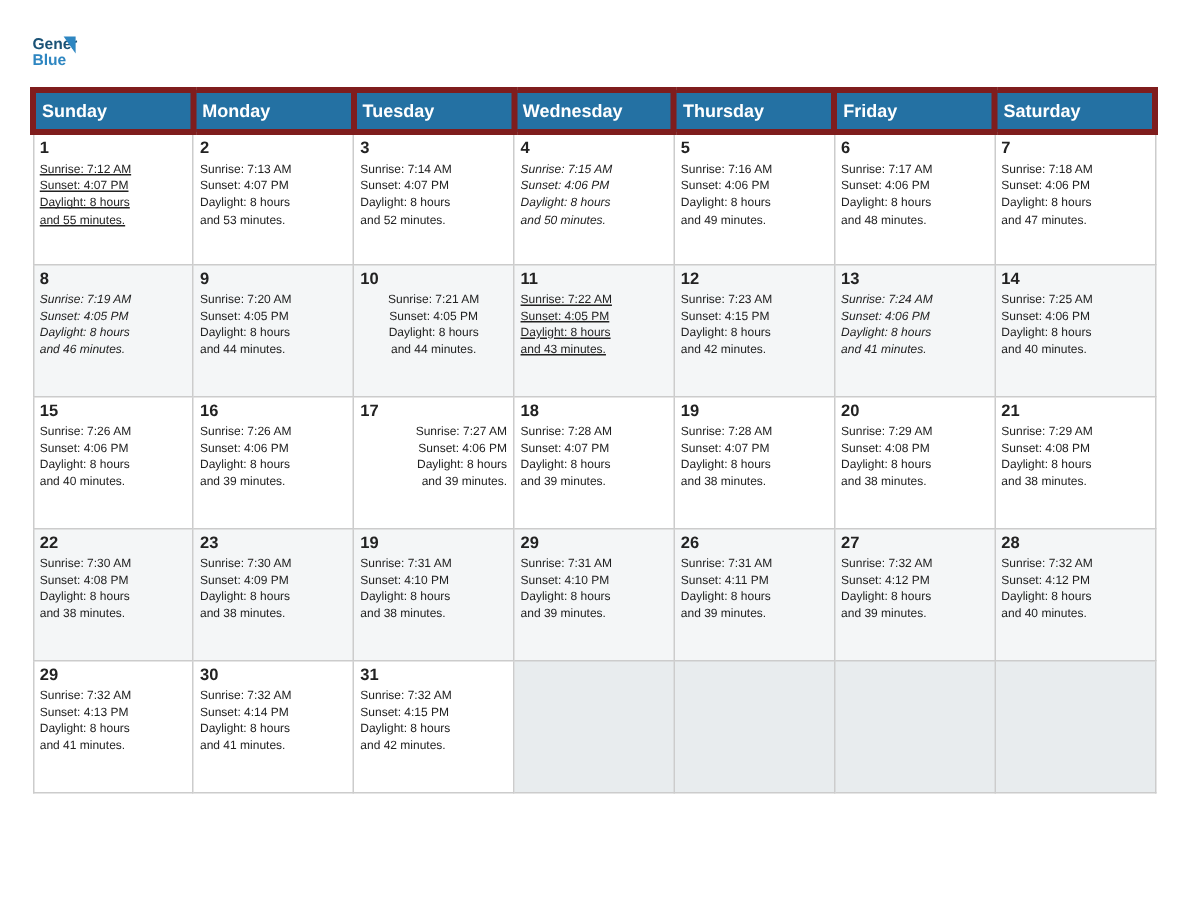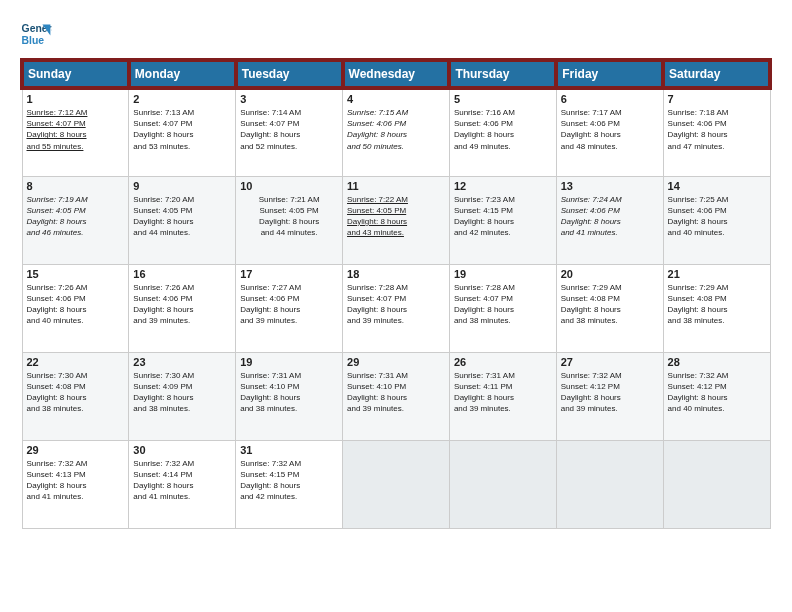--- a/index.html
+++ b/index.html
@@ -230,21 +230,21 @@
           </td>
           <td>
             <span class="day-number">16</span>
             <div class="day-info" style="white-space: pre-line;">Sunrise: 7:26 AM
 Sunset: 4:06 PM
 Daylight: 8 hours
 and 39 minutes.</div>
           </td>
           <td>
             <span class="day-number">17</span>
-            <div class="day-info" style="white-space: pre-line;">Sunrise: 7:27 AM
+            <div class="day-info" style="white-space: pre-line; text-align: right;">Sunrise: 7:27 AM
 Sunset: 4:06 PM
 Daylight: 8 hours
 and 39 minutes.</div>
           </td>
           <td>
             <span class="day-number">18</span>
             <div class="day-info" style="white-space: pre-line;">Sunrise: 7:28 AM
 Sunset: 4:07 PM
 Daylight: 8 hours
 and 39 minutes.</div>

